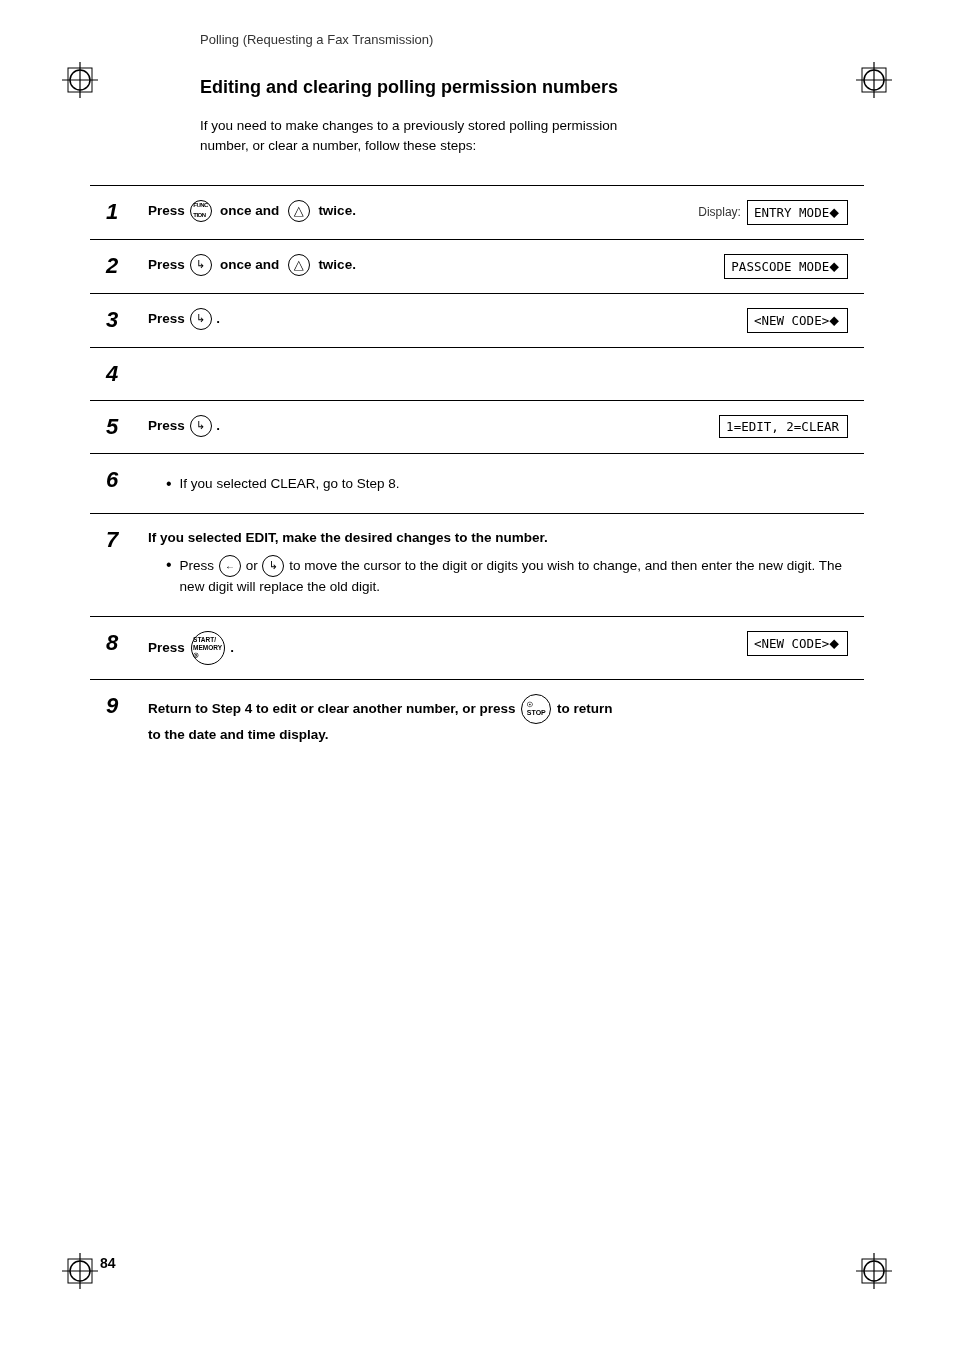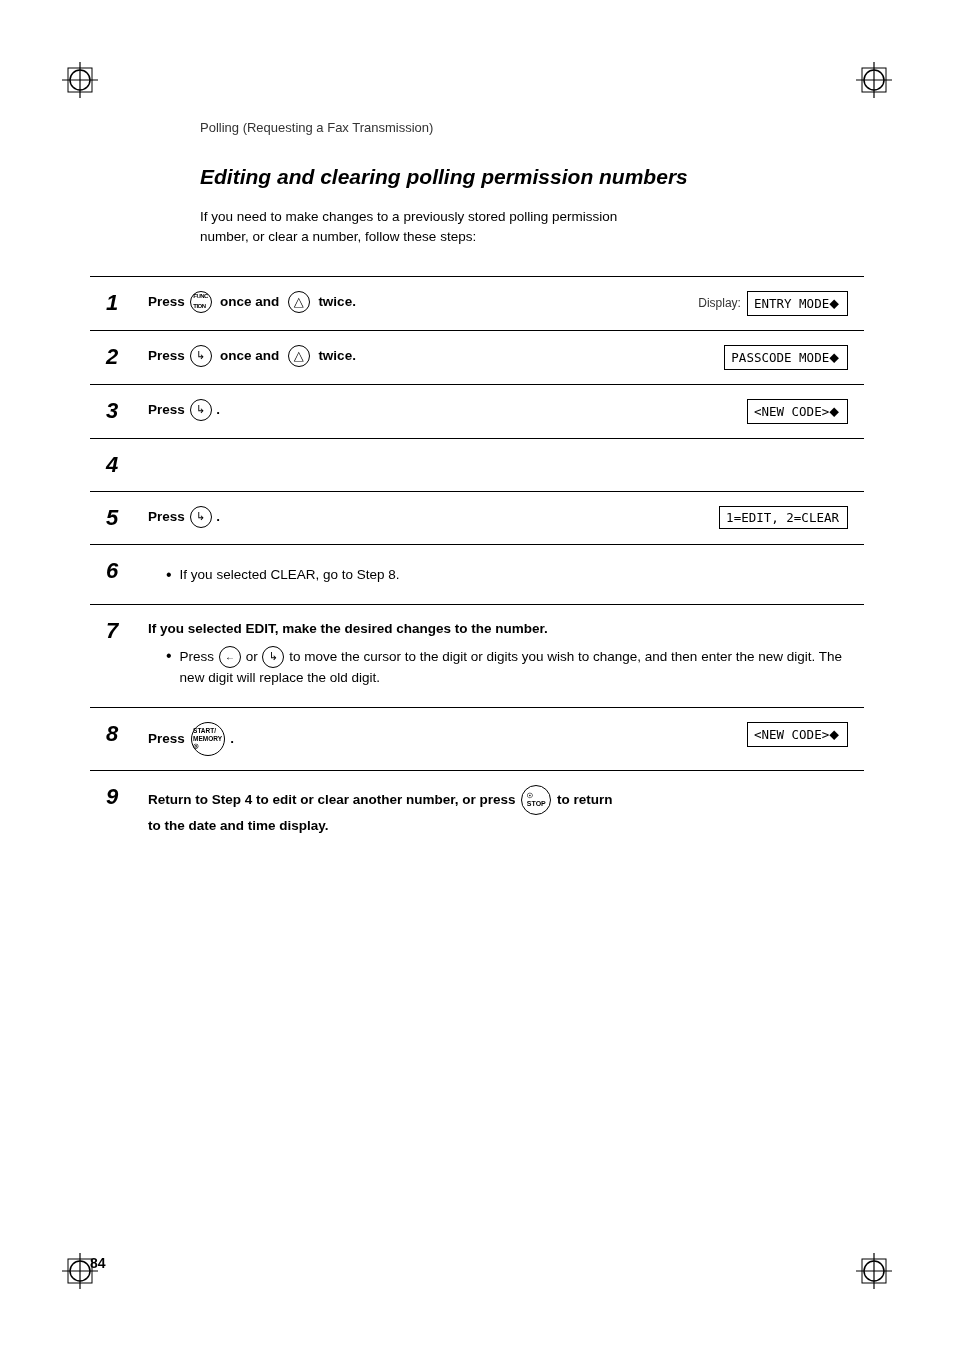--- a/index.html
+++ b/index.html
@@ -24,36 +24,35 @@
     .corner-tl { top: 60px; left: 60px; }
     .corner-tr { top: 60px; right: 60px; }
     .corner-bl { bottom: 60px; left: 60px; }
     .corner-br { bottom: 60px; right: 60px; }
 
     
     .page {
       position: relative;
       width: 954px;
       min-height: 1351px;
-      padding: 120px 90px 80px 90px;
+      padding: 32px 90px 80px 90px;
     }
 
     
     .breadcrumb {
       font-size: 13px;
       color: #333;
       margin-bottom: 30px;
       padding-left: 110px;
     }
 
     
     .section-title {
-      font-style: italic;
-      font-weight: bold;
-      font-size: 21px;
+      font-weight: bold;
+      font-size: 18px;
       margin-bottom: 18px;
       padding-left: 110px;
     }
 
     
     .intro-para {
       font-size: 13.5px;
       margin-bottom: 28px;
       padding-left: 110px;
       line-height: 1.5;
@@ -161,21 +160,21 @@
       vertical-align: middle;
       margin: 0 1px;
       background: #fff;
       white-space: nowrap;
     }
 
     
     .page-number {
       position: absolute;
       bottom: 80px;
-      left: 90px;
+      left: 100px;
       font-size: 14px;
       font-weight: bold;
     }
 
     
     .step-content-wide {
       flex: 1;
       font-size: 13.5px;
       line-height: 1.55;
     }

